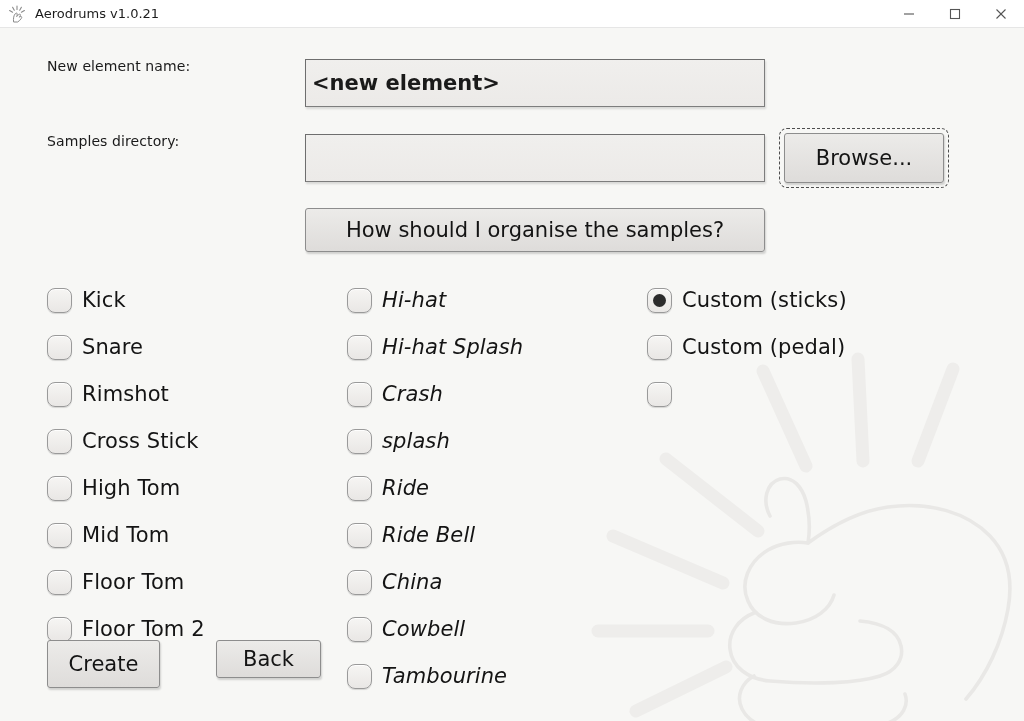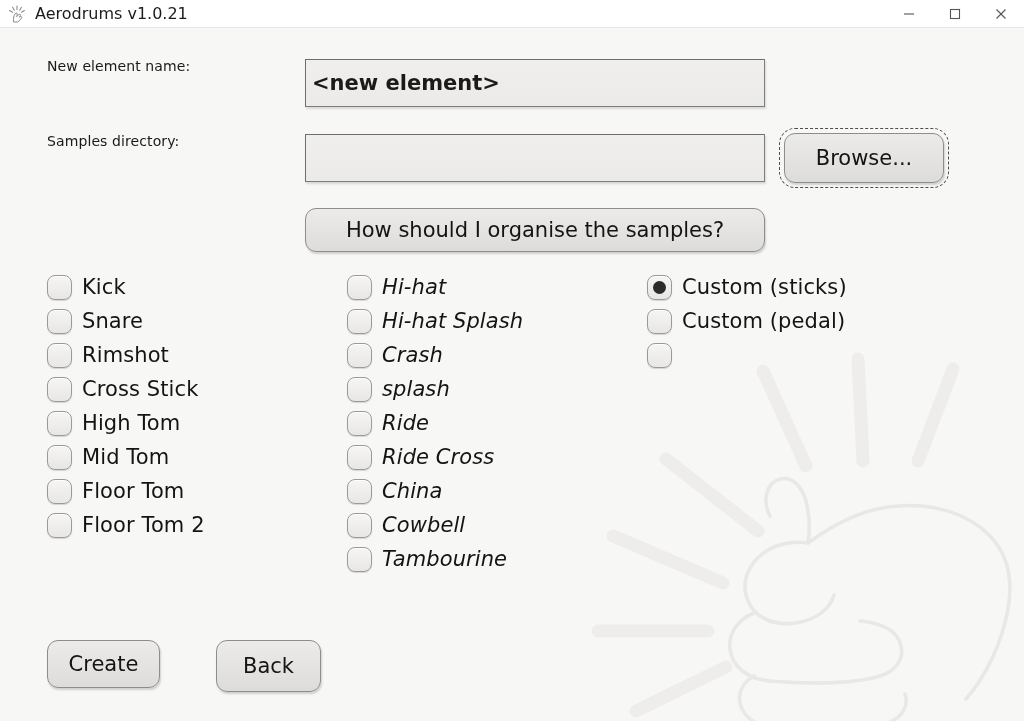--- a/index.html
+++ b/index.html
@@ -28,21 +28,21 @@
     box-sizing: border-box;
   }
   #app-icon {
     width: 18px; height: 18px;
     margin-left: 8px;
     flex: 0 0 auto;
     display: block;
   }
   #title-text {
     margin-left: 9px;
-    font-size: 16px;
+    font-size: 13px;
     color: #1c1c1c;
     font-family: "DejaVu Sans", sans-serif;
     white-space: nowrap;
   }
   #win-controls {
     margin-left: auto;
     display: flex;
     height: 28px;
   }
   .win-btn {
@@ -99,21 +99,21 @@
     font-size: 21px;
     color: #1a1a1a;
     overflow: hidden;
     white-space: nowrap;
     font-weight: bold;
   }
 
   .btn {
     box-sizing: border-box;
     border: 1px solid #8d8d8d;
-    border-radius: 11px;
+    border-radius: 3px;
     background: linear-gradient(#ecebe9, #dedcda);
     box-shadow: 1px 2px 2px rgba(0,0,0,0.16);
     display: flex;
     align-items: center;
     justify-content: center;
     font-size: 21px;
     color: #141414;
     white-space: nowrap;
     font-family: "DejaVu Sans", sans-serif;
   }
@@ -123,20 +123,21 @@
   }
 
   
   .radio-col {
     position: absolute;
   }
   .radio-row {
     display: flex;
     align-items: center;
     height: 34px;
+    margin-top: 13px;
   }
   .radio-mark {
     box-sizing: border-box;
     width: 25px; height: 25px;
     flex: 0 0 auto;
     border: 1px solid #9a9a9a;
     border-radius: 8px;
     background: linear-gradient(#f6f5f3, #e9e7e5);
     box-shadow: 0 1px 1px rgba(0,0,0,0.14), inset 0 1px 0 rgba(255,255,255,0.85);
     position: relative;
@@ -298,21 +299,21 @@
     <div class="radio-row">
       <span class="radio-mark"></span>
       <span class="radio-label">splash</span>
     </div>
     <div class="radio-row">
       <span class="radio-mark"></span>
       <span class="radio-label">Ride</span>
     </div>
     <div class="radio-row">
       <span class="radio-mark"></span>
-      <span class="radio-label">Ride Cross</span>
+      <span class="radio-label">Ride Bell</span>
     </div>
     <div class="radio-row">
       <span class="radio-mark"></span>
       <span class="radio-label">China</span>
     </div>
     <div class="radio-row">
       <span class="radio-mark"></span>
       <span class="radio-label">Cowbell</span>
     </div>
     <div class="radio-row">
@@ -330,16 +331,16 @@
       <span class="radio-mark"></span>
       <span class="radio-label">Custom (pedal)</span>
     </div>
     <div class="radio-row">
       <span class="radio-mark"></span>
     </div>
   </div>
 
   <div id="bottom-buttons">
     <div class="btn" style="width:113px; height:48px;">Create</div>
-    <div class="btn" style="width:105px; height:52px;">Back</div>
+    <div class="btn" style="width:105px; height:38px;">Back</div>
   </div>
 
 </div>
 
 </body></html>

